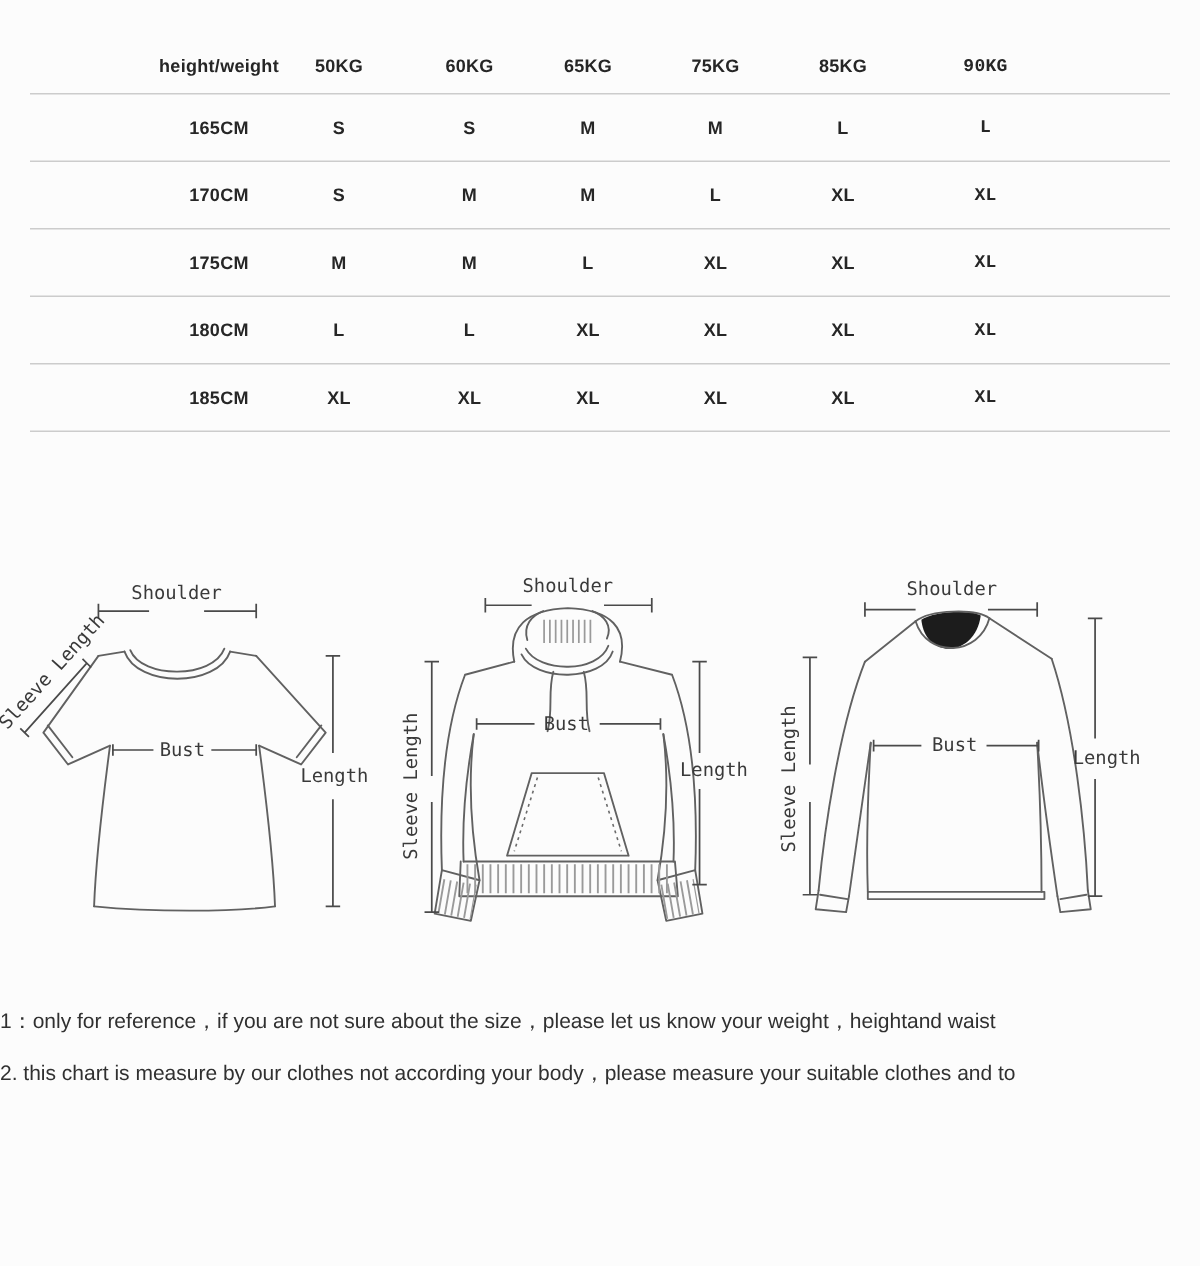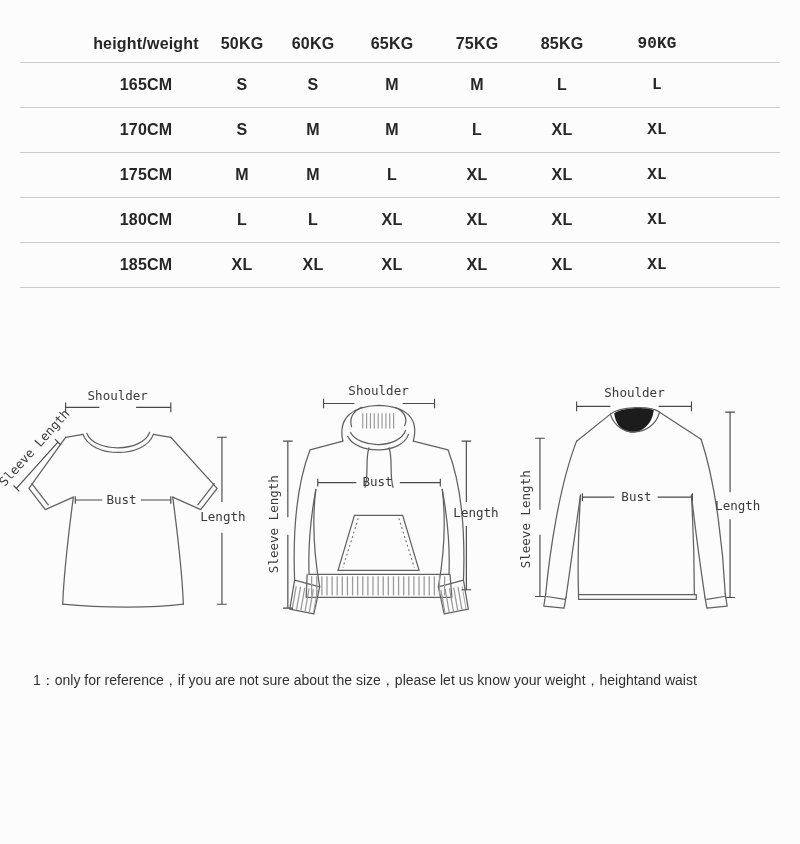--- a/index.html
+++ b/index.html
@@ -20,27 +20,27 @@
     height:44px;
     border-bottom:1px solid #cccccc;
   }
   .t-row.header{height:36px;}
   .t-cell{
     position:absolute;
     top:0;bottom:0;
     transform:translateX(-50%);
     display:flex;align-items:center;
     font-weight:bold;
-    font-size:16px;
+    font-size:12px;
     color:#262626;
     white-space:nowrap;
     letter-spacing:0.2px;
   }
   .c0{left:126px;}
-  .c1{left:222px;}
+  .c1{left:206px;}
   .c2{left:293px;}
   .c3{left:372px;}
   .c4{left:457px;}
   .c5{left:542px;}
   .c6{left:637px;font-family:Liberation Mono, monospace;}
   
   .diagrams{
     position:absolute;top:360px;left:0;width:772px;height:280px;
     display:flex;
   }
@@ -54,21 +54,20 @@
     font-size:13px;
     fill:#3a3a3a;
     stroke:none;
   }
   
   .notes{
     position:absolute;top:663px;left:0;width:636px;
     text-align:center;
     font-size:14px;
     color:#303030;
-    padding-left:33px;
   }
   .note-line{height:35px;line-height:35px;white-space:nowrap;}
 </style>
 </head>
 <body>
 
 <div class="size-table">
   <div class="t-row header">
     <span class="t-cell c0">height/weight</span>
     <span class="t-cell c1">50KG</span>
@@ -213,13 +212,14 @@
     </g>
     <text class="dlabel" x="128" y="33" text-anchor="middle">Shoulder</text>
     <text class="dlabel" x="16" y="164" text-anchor="middle" transform="rotate(-90 16 160)">Sleeve Length</text>
     <text class="dlabel" x="130" y="141" text-anchor="middle">Bust</text>
     <text class="dlabel" x="235" y="150" text-anchor="middle">Length</text>
   </svg>
 </div>
 
 <div class="notes">
   <div class="note-line">1：only for reference，if you are not sure about the size，please let us know your weight，heightand waist</div>
+  <div class="note-line">2. this chart is measure by our clothes not according your body，please measure your suitable clothes and to</div>
 </div>
 
 </body></html>

